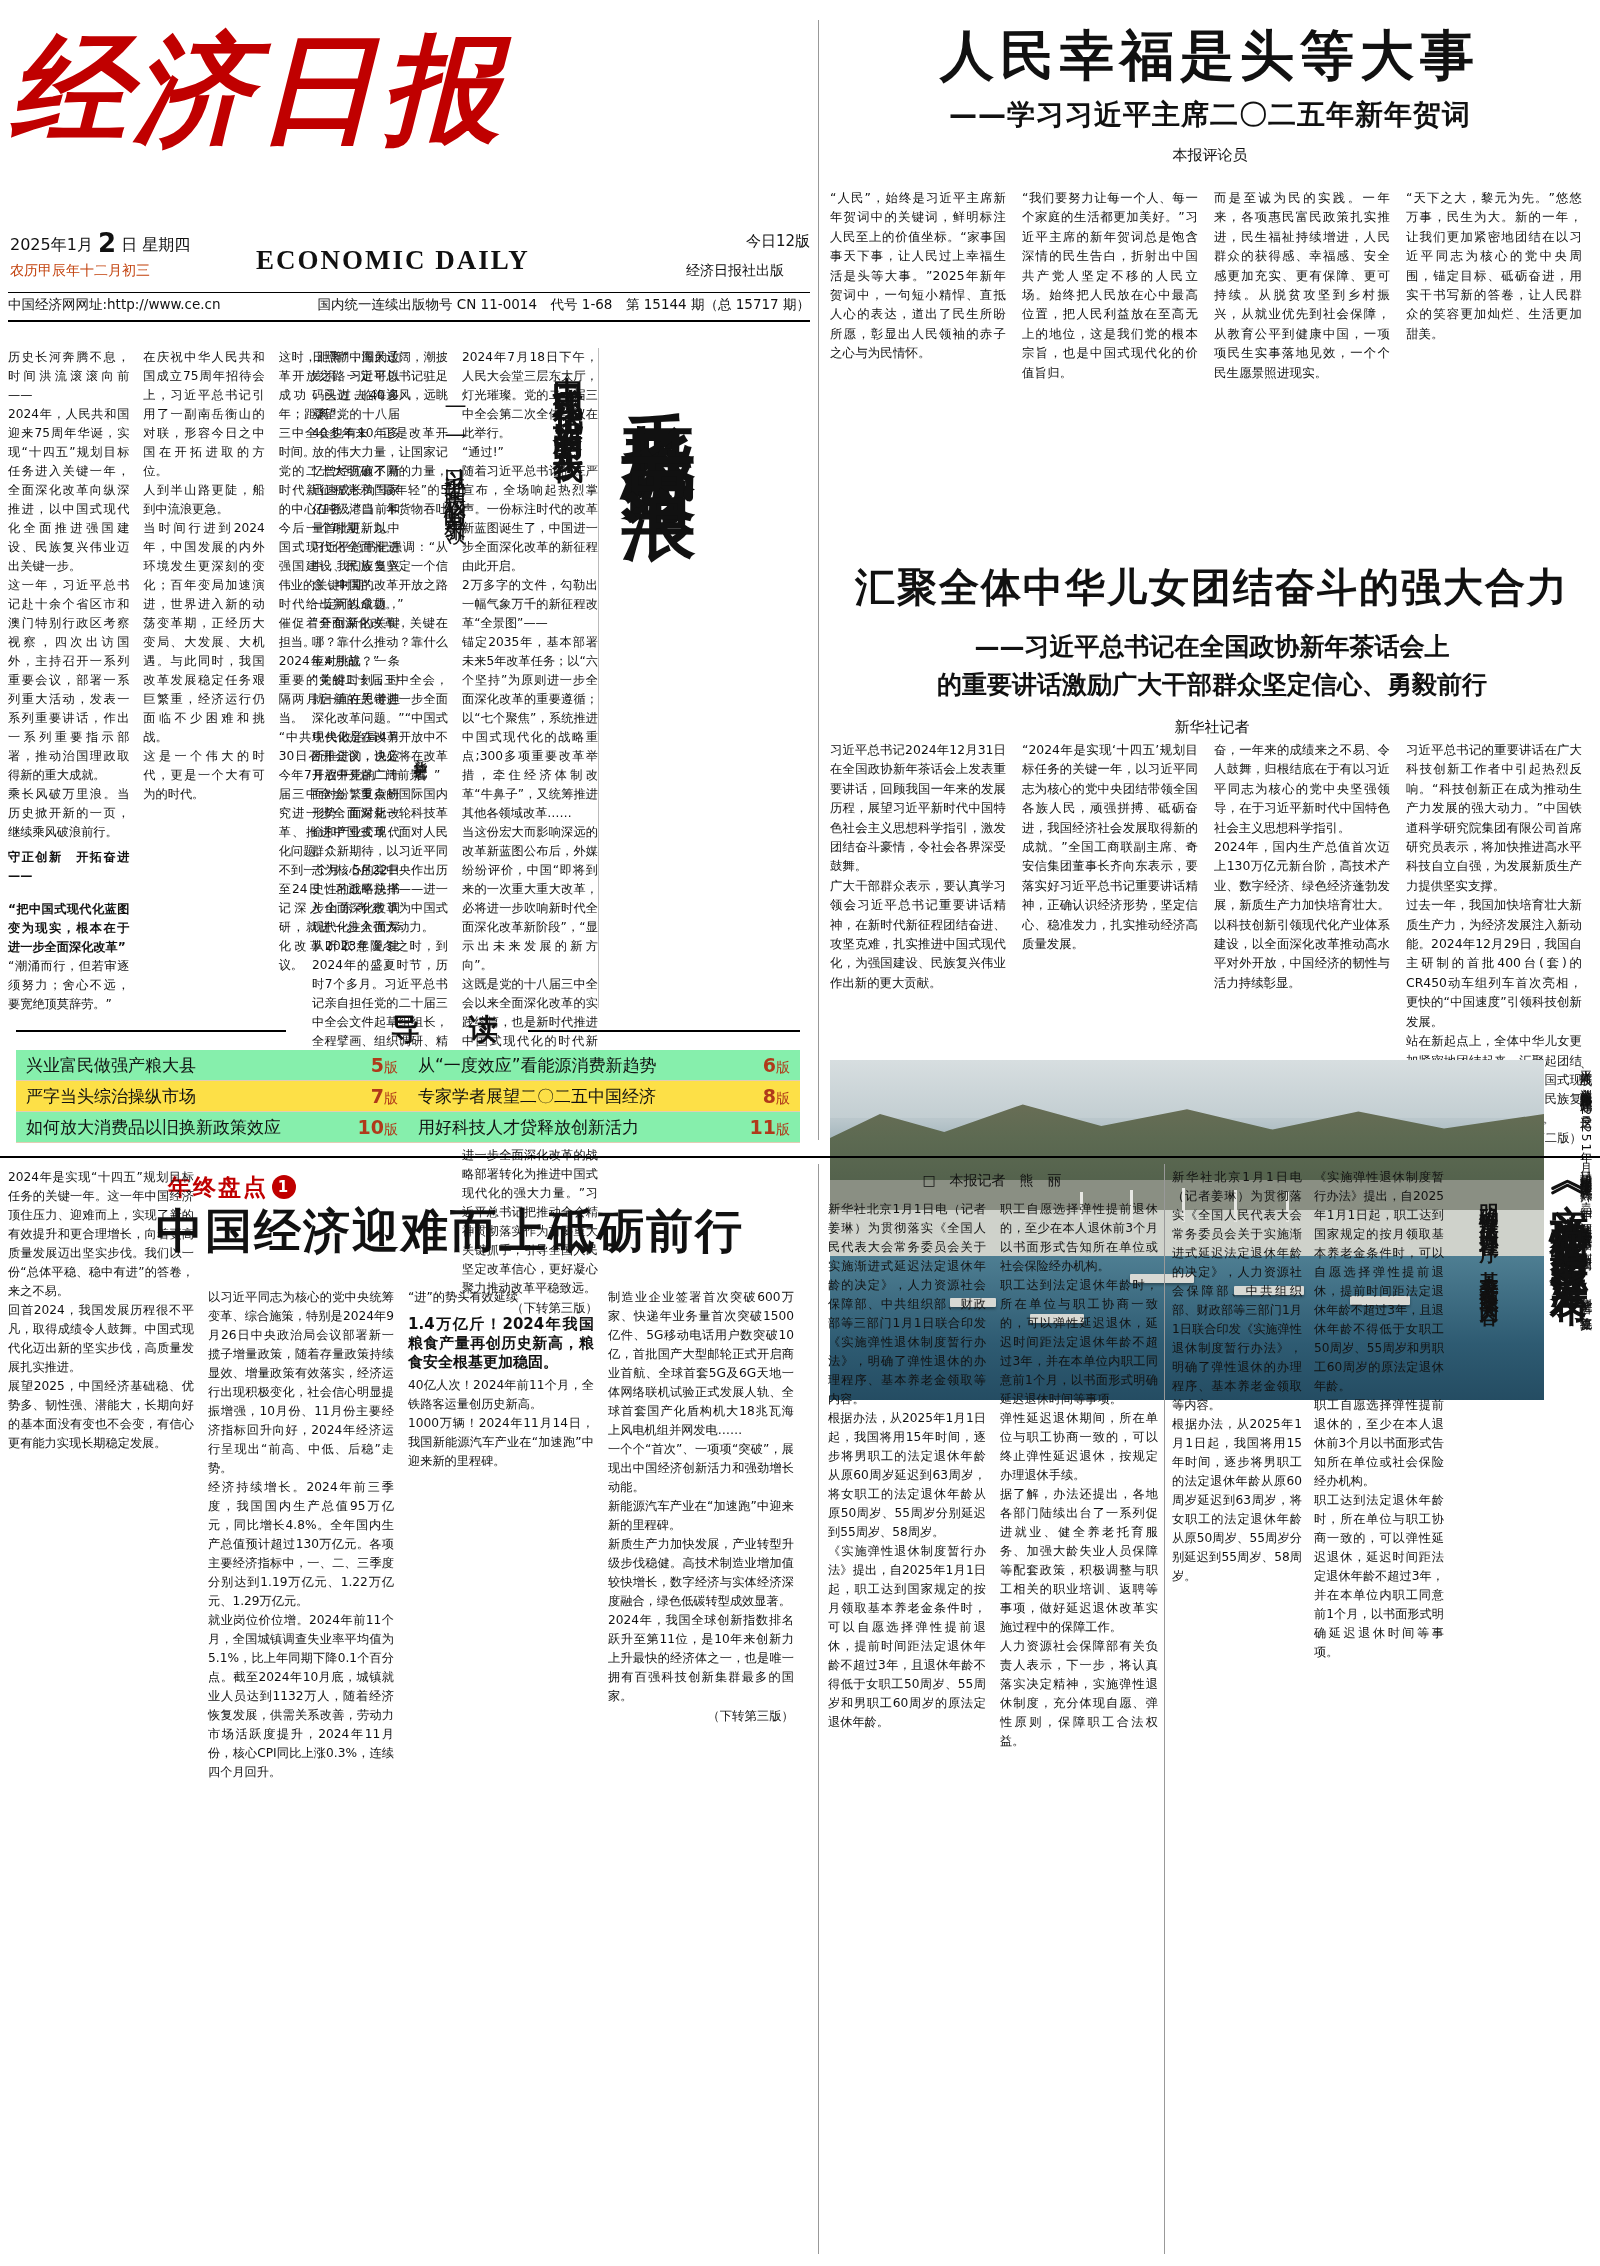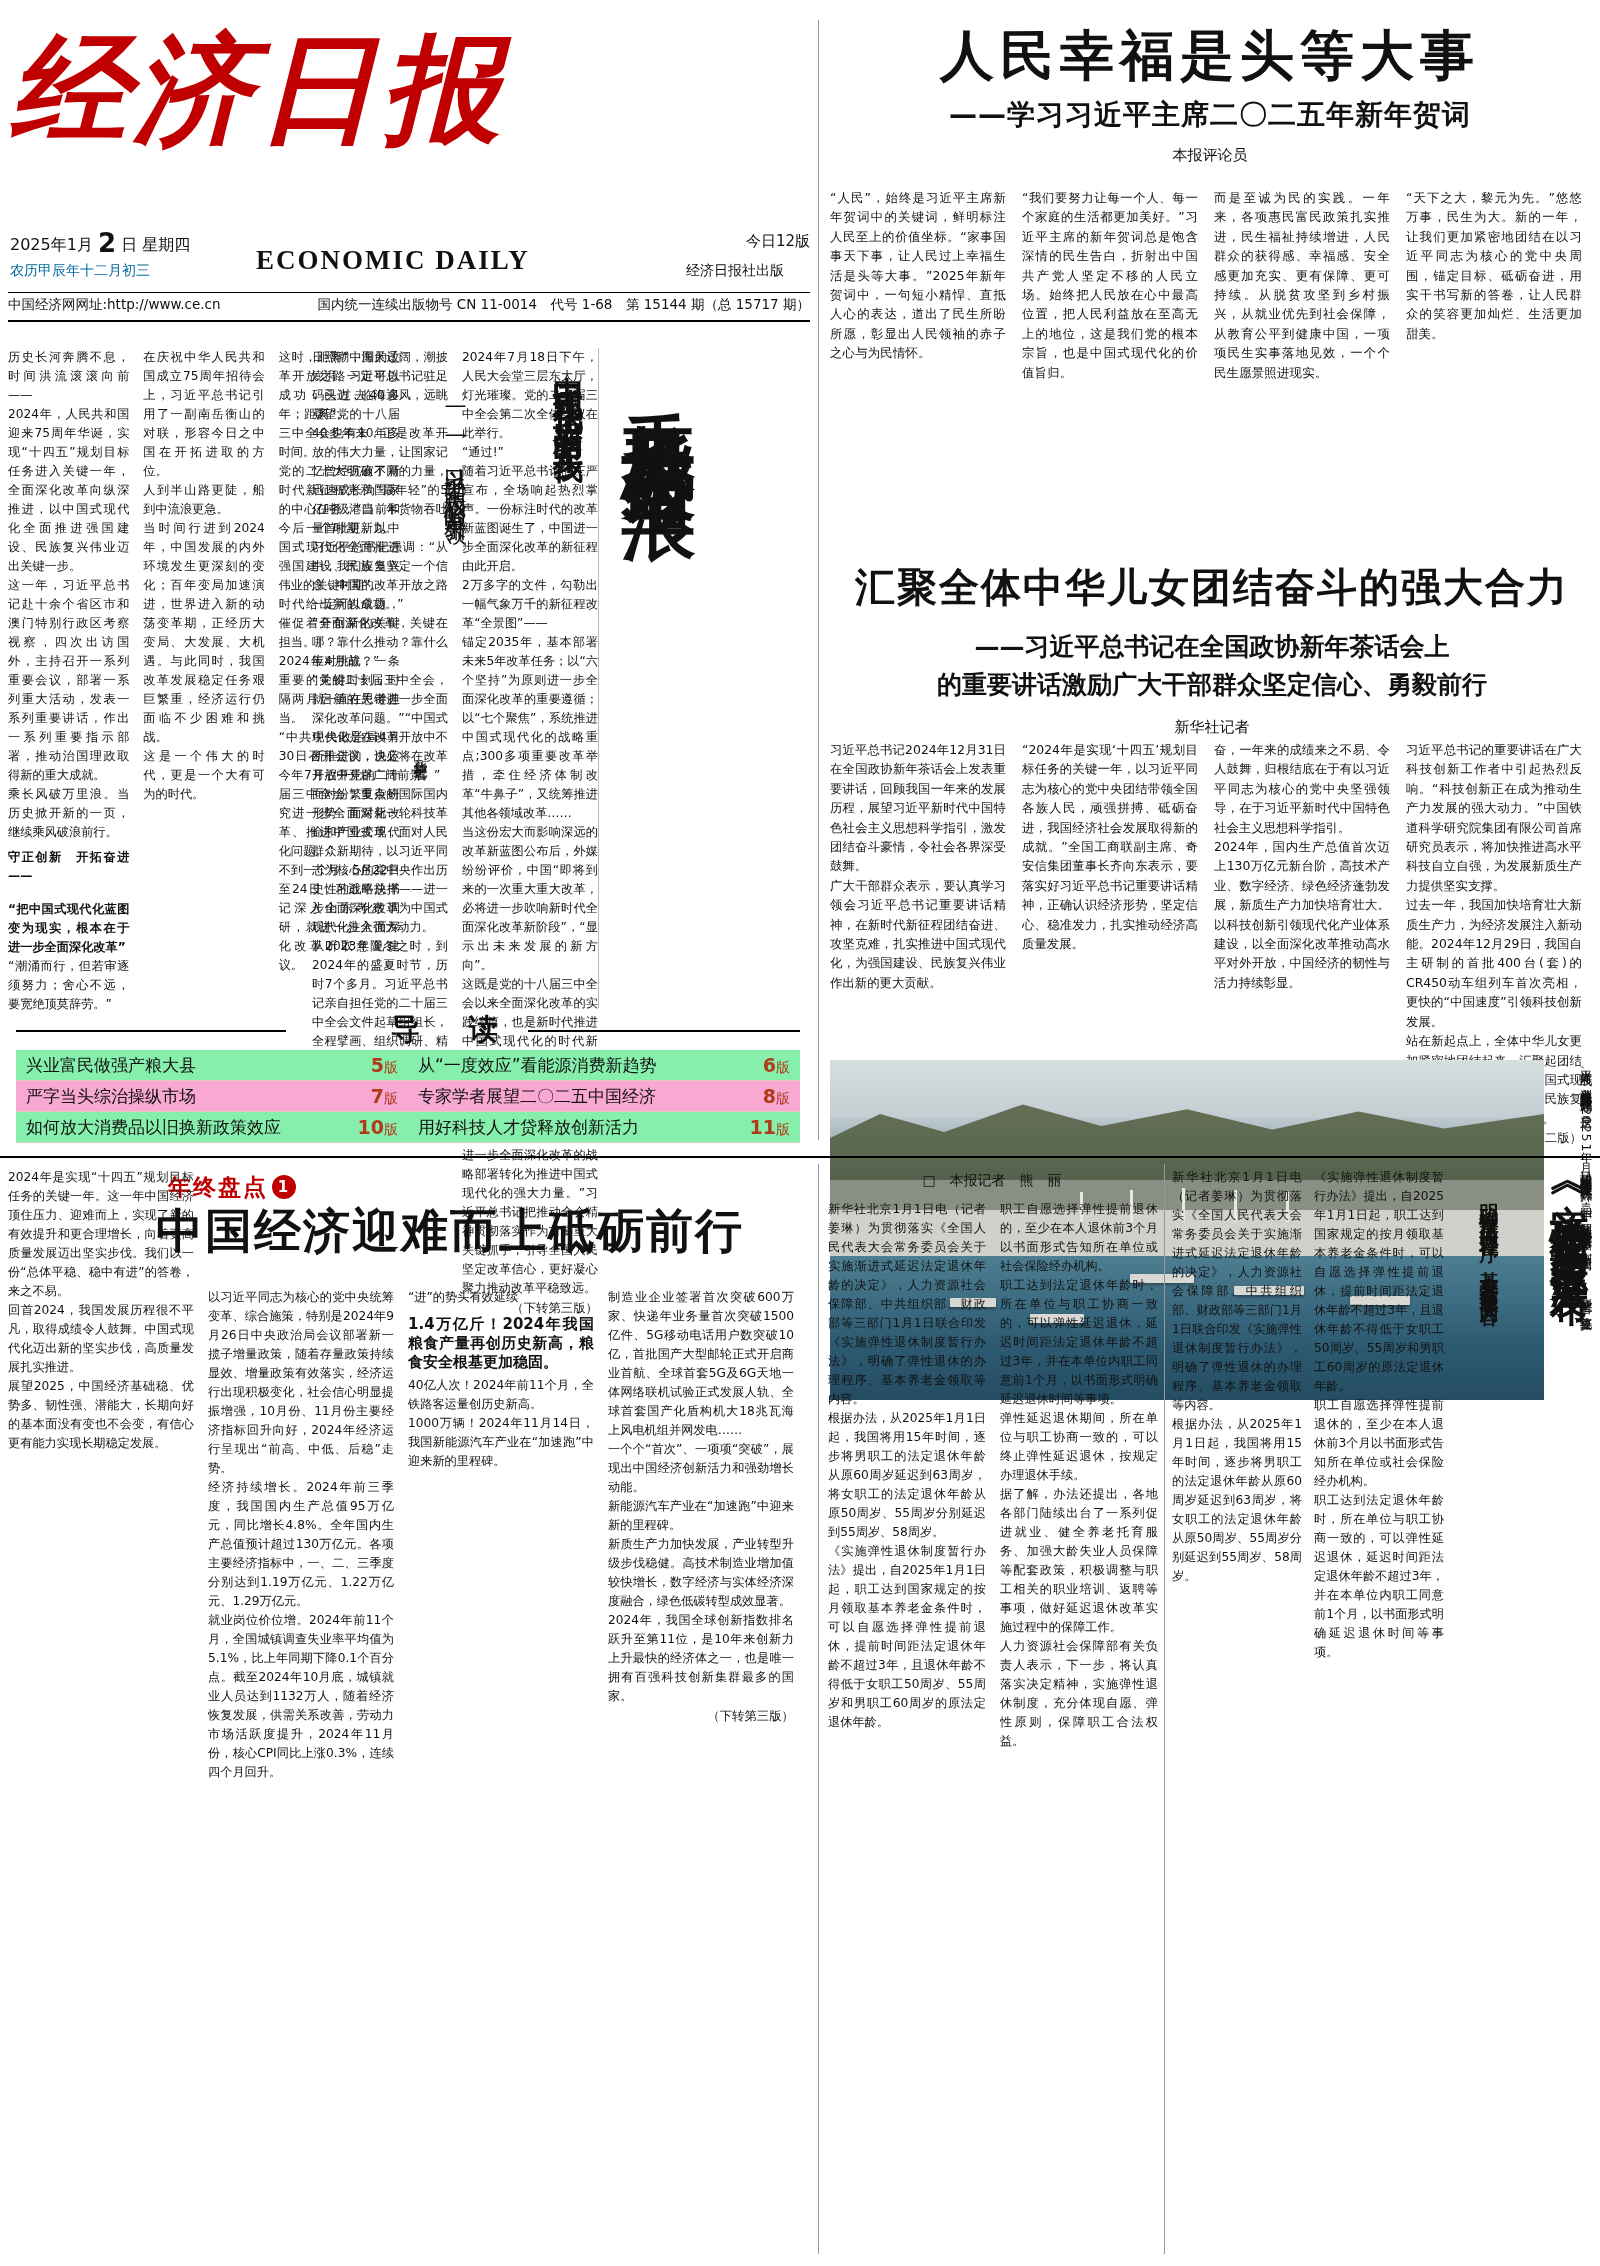--- a/index.html
+++ b/index.html
@@ -7,21 +7,21 @@
   .page{position:relative;width:1600px;height:2266px;overflow:hidden;}
 
   
   .masthead{position:absolute;left:0;top:0;width:1600px;height:320px;}
   .logo{position:absolute;left:10px;top:14px;width:540px;height:160px;
         color:#c00000;font-family:"DejaVu Serif","Liberation Serif",serif;
         font-weight:bold;font-size:118px;letter-spacing:6px;line-height:150px;
         font-style:italic;white-space:nowrap;}
   .mast-dateline{position:absolute;left:10px;top:228px;width:250px;font-size:16px;}
   .mast-dateline .big{font-size:26px;font-weight:bold;vertical-align:-2px;}
-  .mast-lunar{position:absolute;left:10px;top:262px;width:260px;font-size:14px;color:#0369a1;}
+  .mast-lunar{position:absolute;left:10px;top:262px;width:260px;font-size:14px;color:#c2410c;}
   .mast-en{position:absolute;left:256px;top:245px;font-size:27px;letter-spacing:2px;
            font-family:Liberation Serif, serif;font-weight:bold;}
   .mast-pages{position:absolute;left:700px;top:232px;font-size:15px;text-align:right;width:110px;}
   .mast-pub{position:absolute;left:660px;top:262px;font-size:14px;text-align:center;width:150px;}
   .mast-rule{position:absolute;left:8px;top:292px;width:802px;border-top:1px solid #000;}
   .mast-meta{position:absolute;left:8px;top:296px;width:802px;font-size:13.5px;
              display:flex;justify-content:space-between;}
   .mast-rule2{position:absolute;left:8px;top:320px;width:802px;border-top:2px solid #000;}
 
   
@@ -91,21 +91,21 @@
   .daodu{position:absolute;left:8px;top:1016px;width:800px;height:132px;}
   .daodu-hd{position:absolute;left:300px;top:-6px;width:200px;text-align:right;
             font-size:29px;font-weight:bold;letter-spacing:10px;}
   .daodu-line{position:absolute;left:8px;top:14px;width:270px;border-top:2px solid #000;}
   .daodu-line2{position:absolute;left:520px;top:14px;width:272px;border-top:2px solid #000;}
   .daodu-grid{position:absolute;left:8px;top:34px;width:784px;
               display:grid;grid-template-columns:1fr 1fr;gap:0;}
   .dd-item{display:flex;align-items:center;justify-content:space-between;
            height:30px;font-size:17px;padding:0 10px;border-bottom:1px solid #e2cdb4;}
   .dd-item:nth-child(4n+1),.dd-item:nth-child(4n+2){background:#86efac;}
-  .dd-item:nth-child(4n+3),.dd-item:nth-child(4n+4){background:#f9a8d4;}
+  .dd-item:nth-child(4n+3),.dd-item:nth-child(4n+4){background:#fde047;}
   .dd-pg{font-size:14px;color:#b03a1a;white-space:nowrap;}
   .dd-pg b{font-size:19px;}
 
   
   .hr-bottom{position:absolute;left:0;top:1156px;width:1600px;border-top:2px solid #000;}
   .vsep1{position:absolute;left:818px;top:1164px;height:1090px;border-left:1px solid #999;}
   .vsep2{position:absolute;left:1164px;top:1164px;height:1090px;border-left:1px solid #999;}
   .vsep3{position:absolute;left:598px;top:348px;height:660px;border-left:1px solid #bbb;}
   .vsep4{position:absolute;left:818px;top:20px;height:1120px;border-left:1px solid #999;}
 

